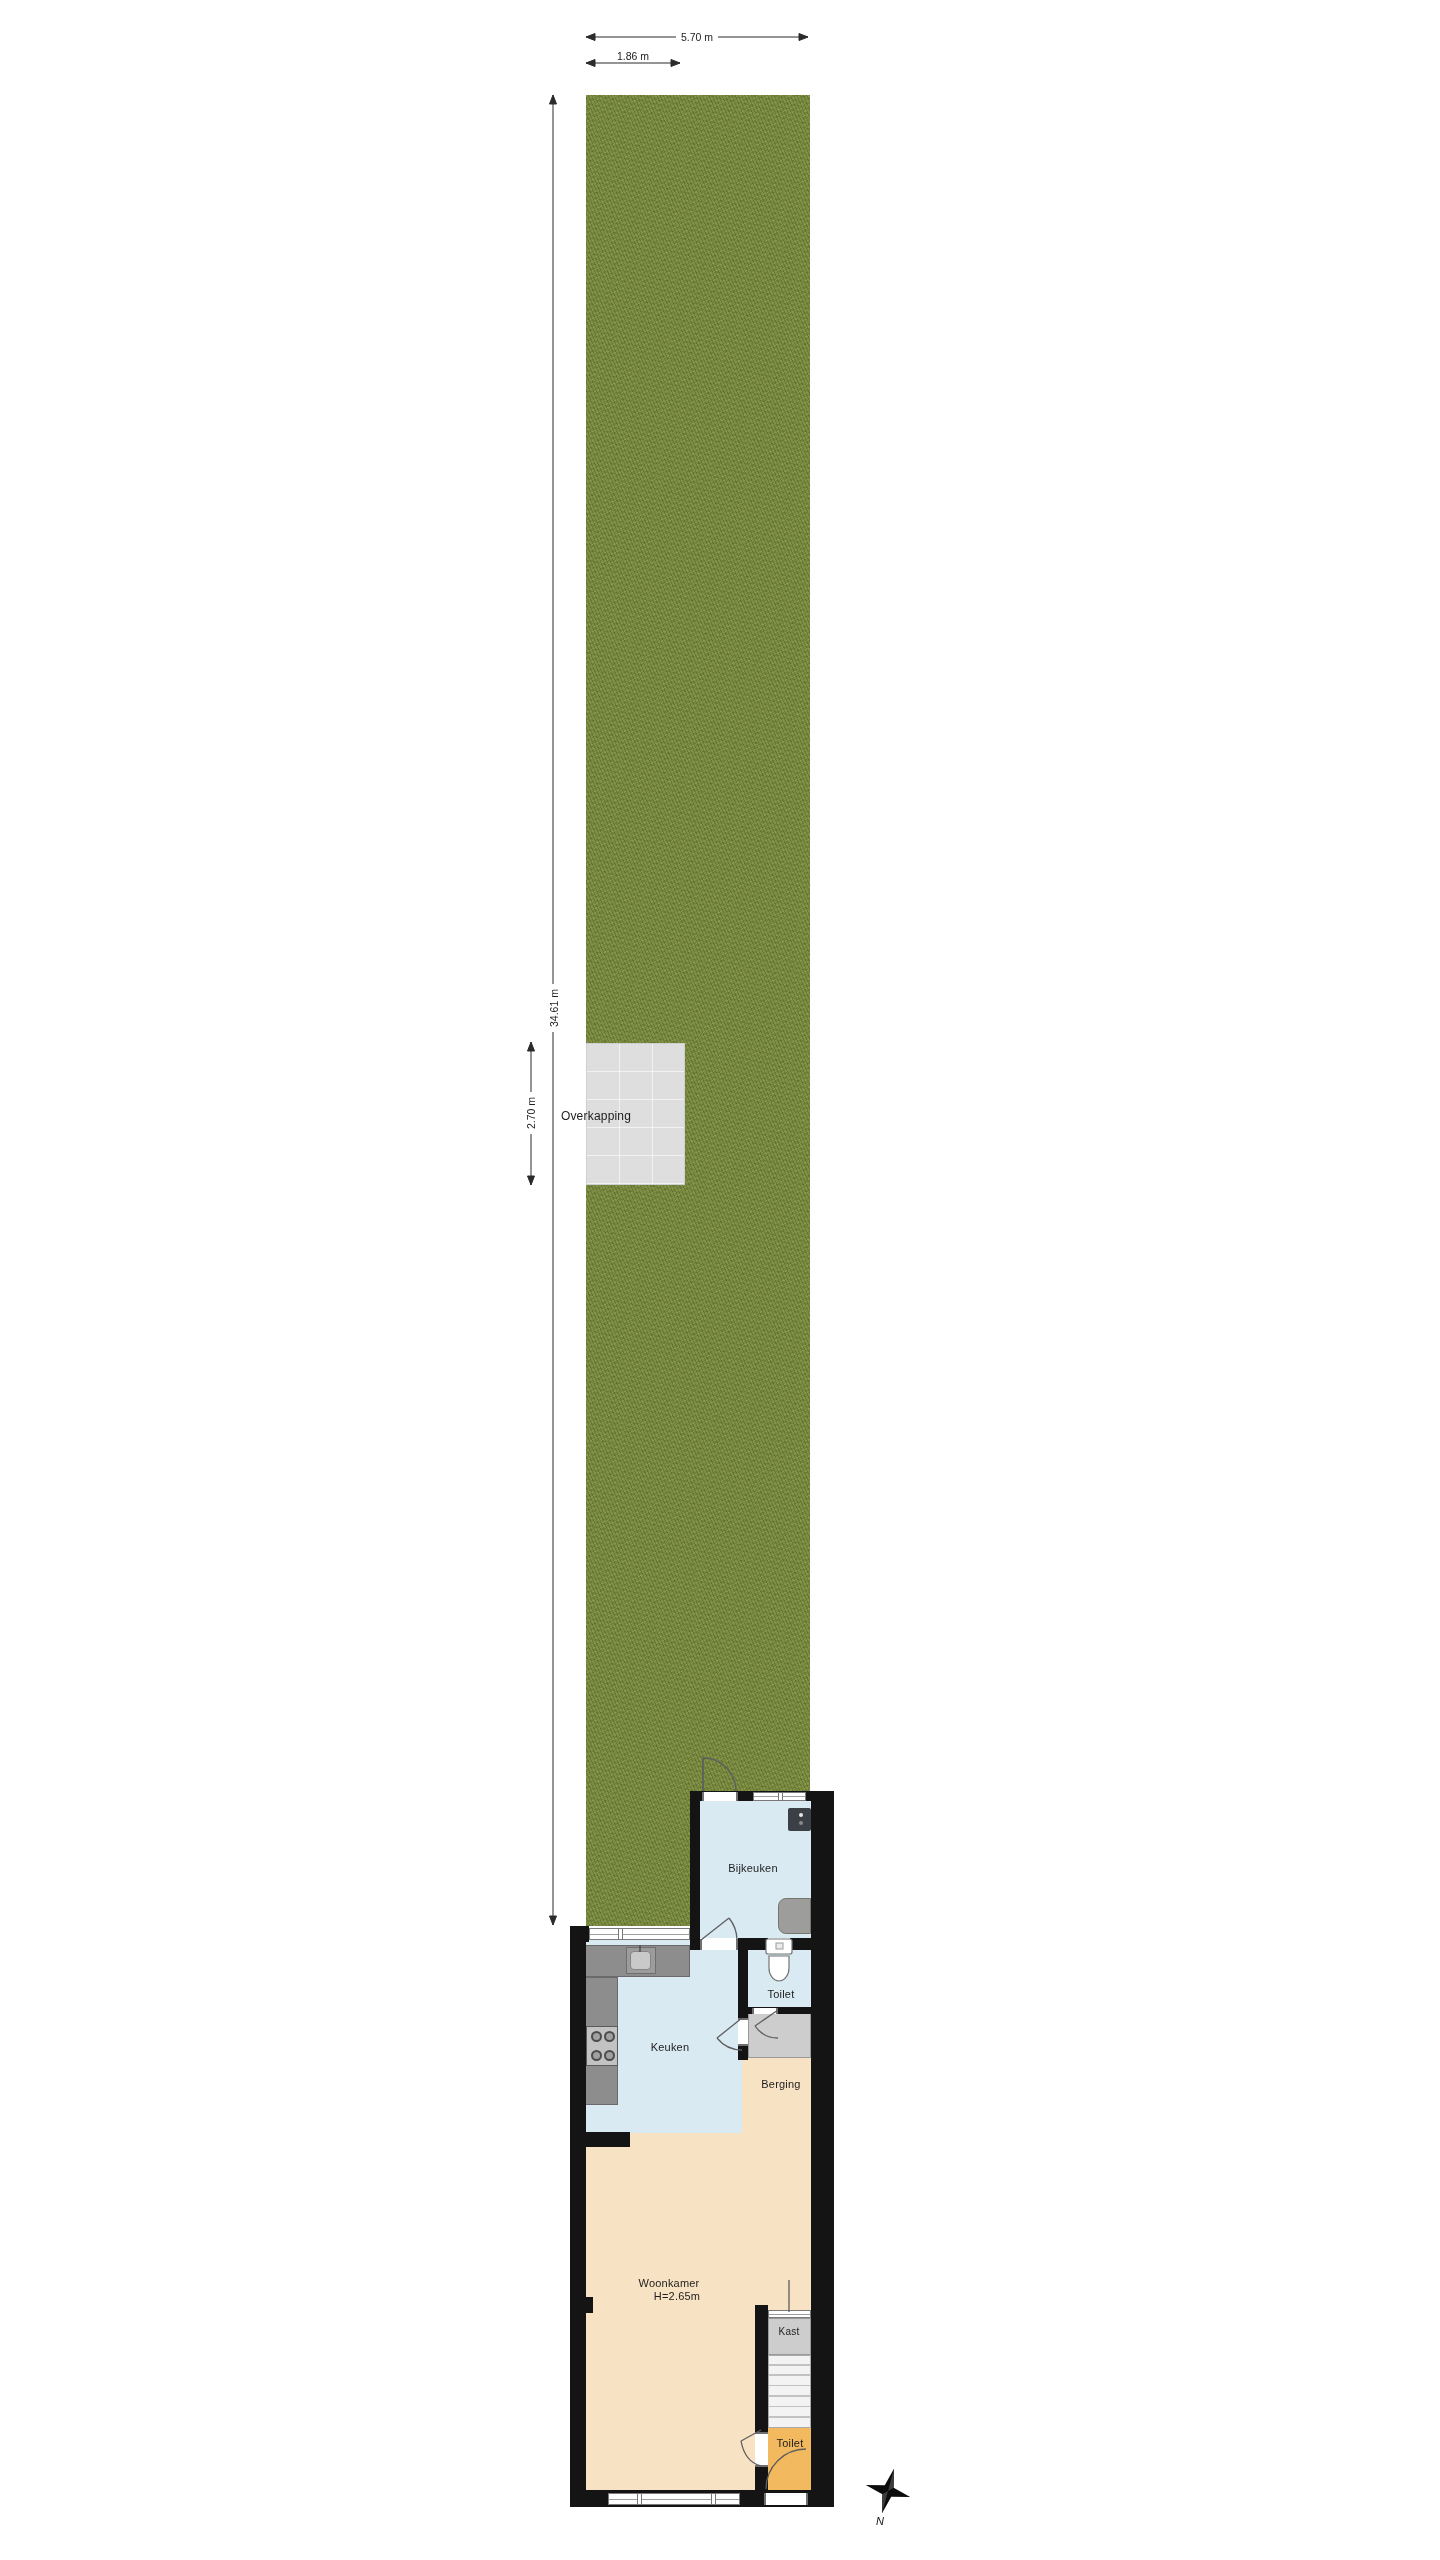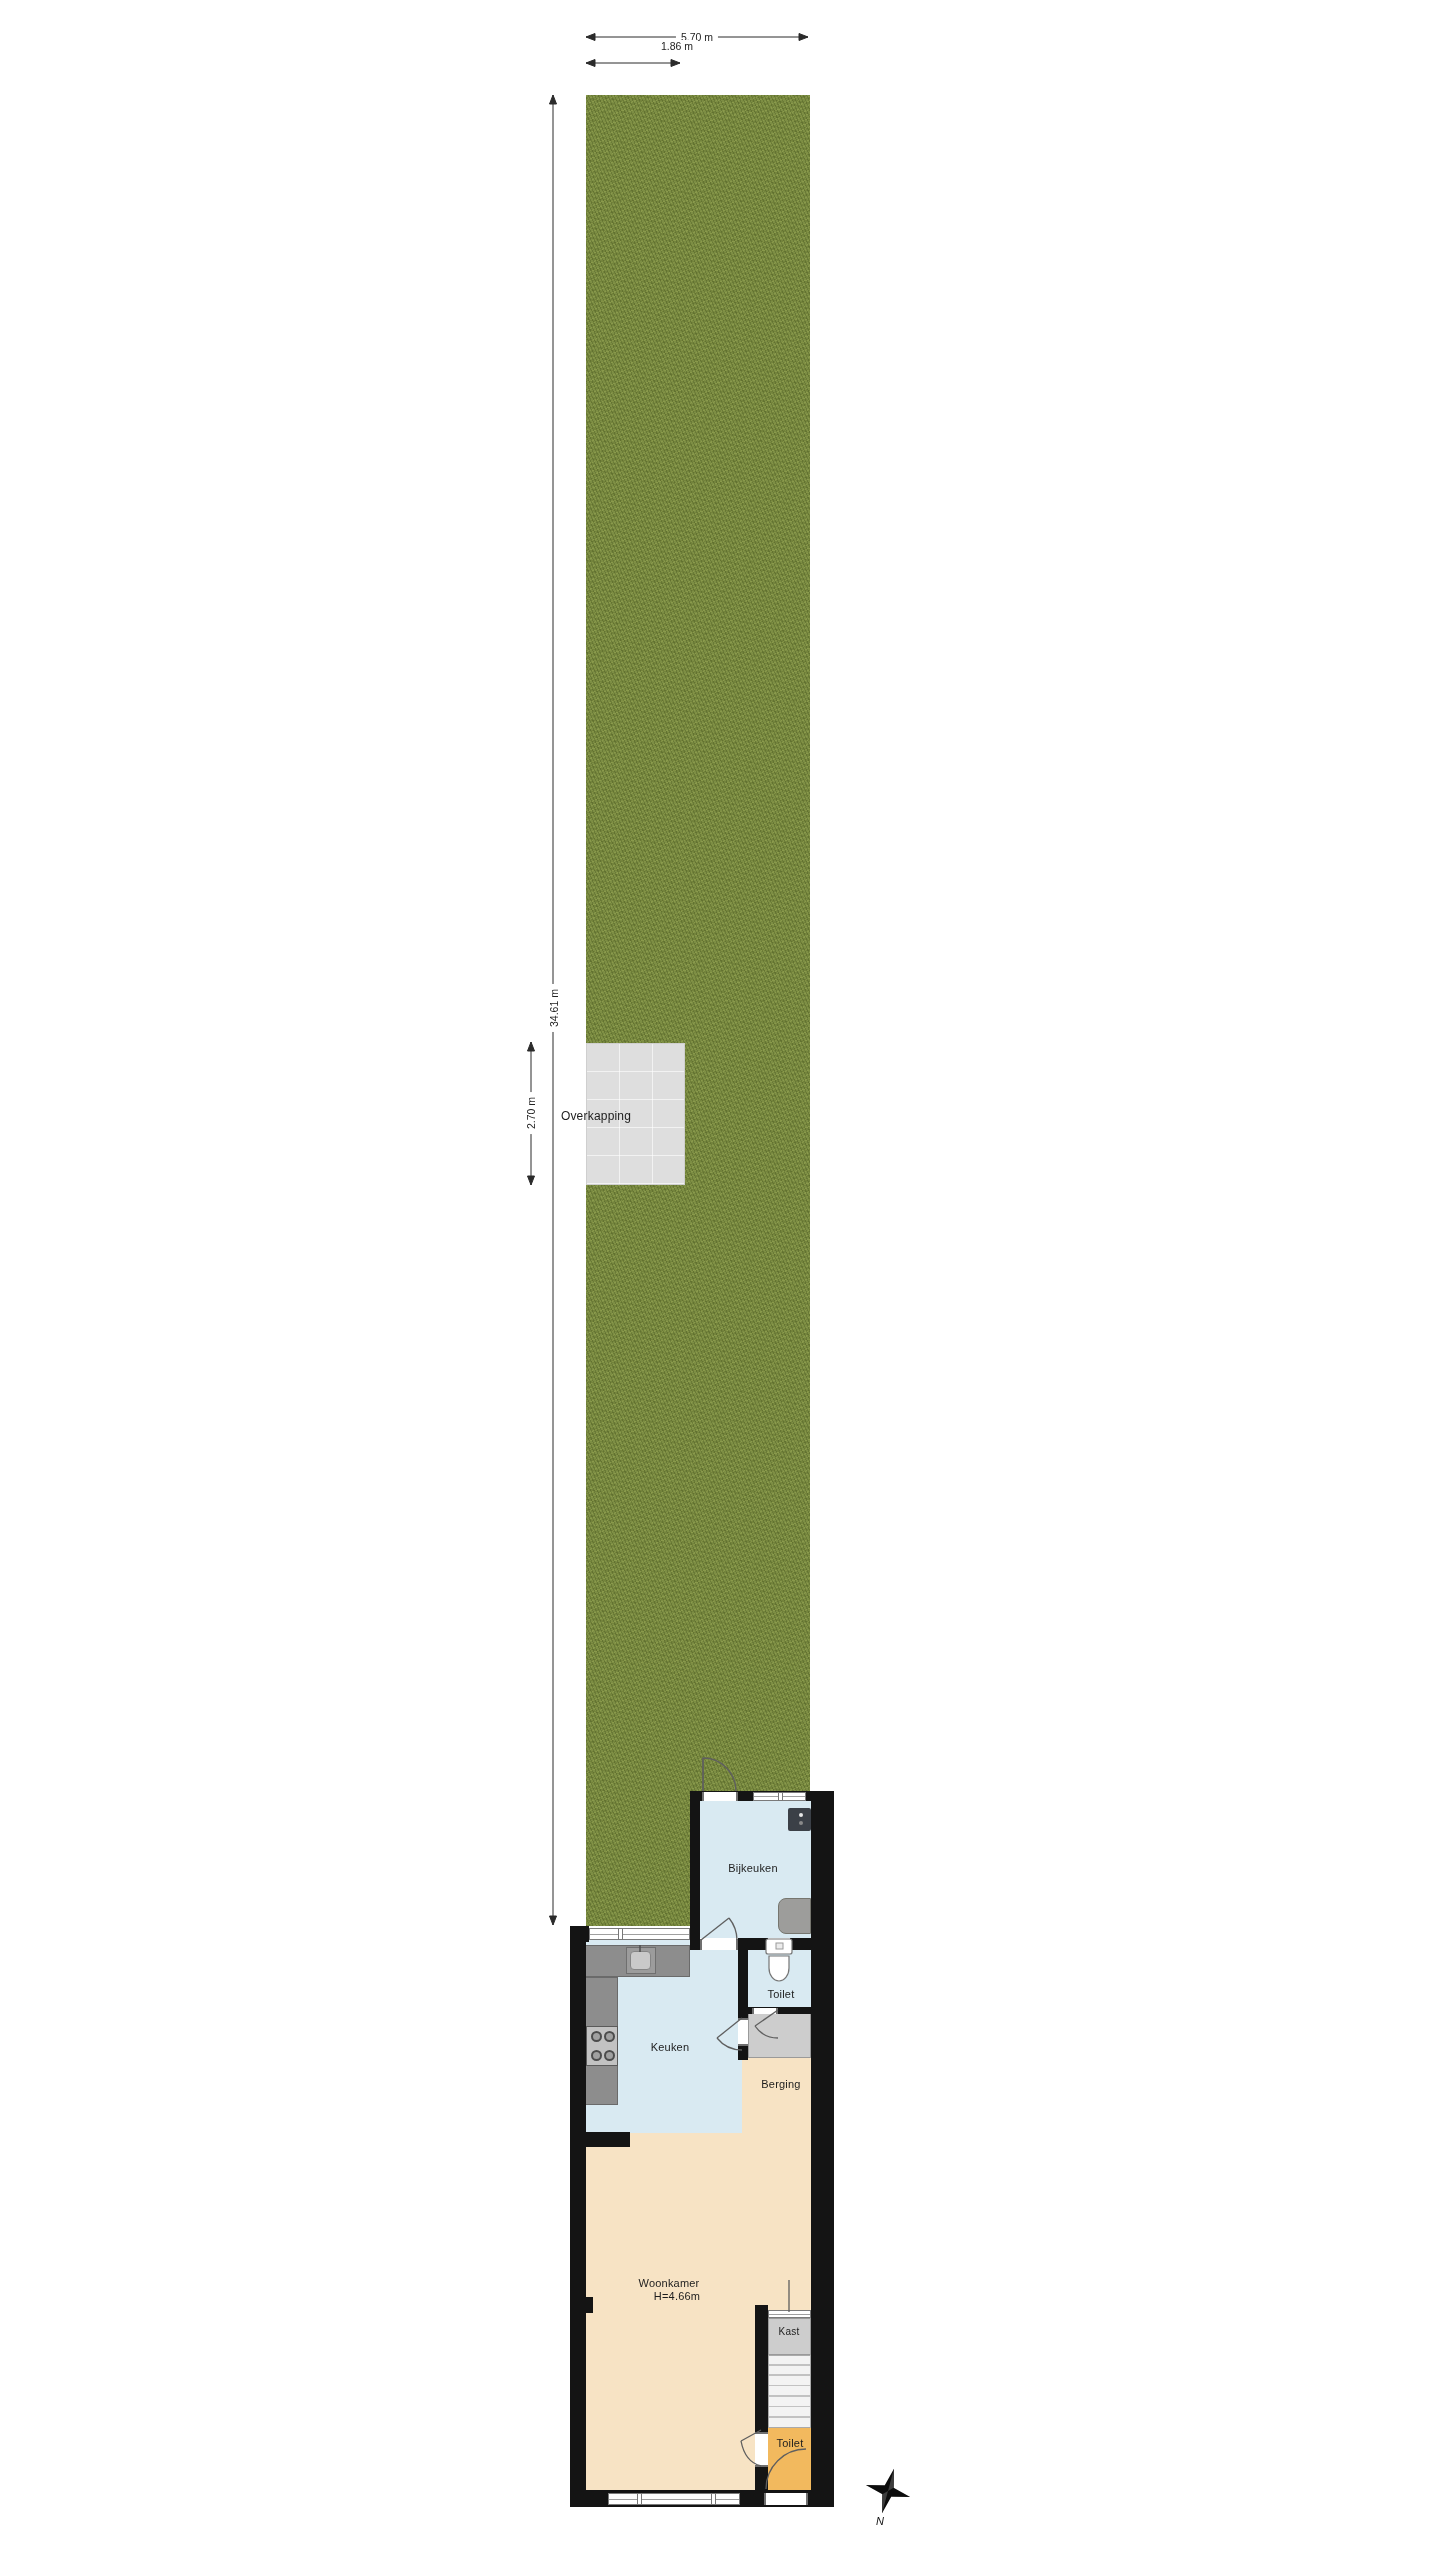--- a/index.html
+++ b/index.html
@@ -158,28 +158,28 @@
     </g>
 
     <g transform="translate(888,2491) rotate(15)">
       <path d="M0,-23 L4.6,-4.6 L23,0 L4.6,4.6 L0,23 L-4.6,4.6 L-23,0 L-4.6,-4.6 Z" fill="#0c0c0c"></path>
       <path d="M0,-23 L4.6,-4.6 L0,0 Z" fill="#3d3d3d"></path>
       <path d="M0,23 L-4.6,4.6 L0,0 Z" fill="#3d3d3d"></path>
     </g>
   </svg>
 
   <div class="dimlbl" style="left:697px;top:37px;">5.70 m</div>
-  <div class="dimlbl" style="left:633px;top:46px;margin-left:44px;">1.86 m</div>
+  <div class="dimlbl" style="left:633px;top:56px;">1.86 m</div>
   <div class="dimlbl vert" style="left:554px;top:1008px;">34.61 m</div>
   <div class="dimlbl vert" style="left:531px;top:1113px;">2.70 m</div>
 
   <div class="lbl big" style="left:596px;top:1116px;">Overkapping</div>
   <div class="lbl" style="left:753px;top:1868px;">Bijkeuken</div>
   <div class="lbl" style="left:781px;top:1994px;">Toilet</div>
   <div class="lbl" style="left:670px;top:2047px;">Keuken</div>
   <div class="lbl" style="left:781px;top:2044px;margin-top:40px;">Berging</div>
   <div class="lbl" style="left:669px;top:2283px;">Woonkamer</div>
-  <div class="lbl" style="left:677px;top:2296px;">H=4.66m</div>
+  <div class="lbl" style="left:677px;top:2296px;">H=2.65m</div>
   <div class="lbl small" style="left:789px;top:2331px;text-align:center;">Kast</div>
   <div class="lbl" style="left:790px;top:2443px;">Toilet</div>
   <div class="north" style="left:880px;top:2521px;">N</div>
 
 </div>
 
 </body></html>

